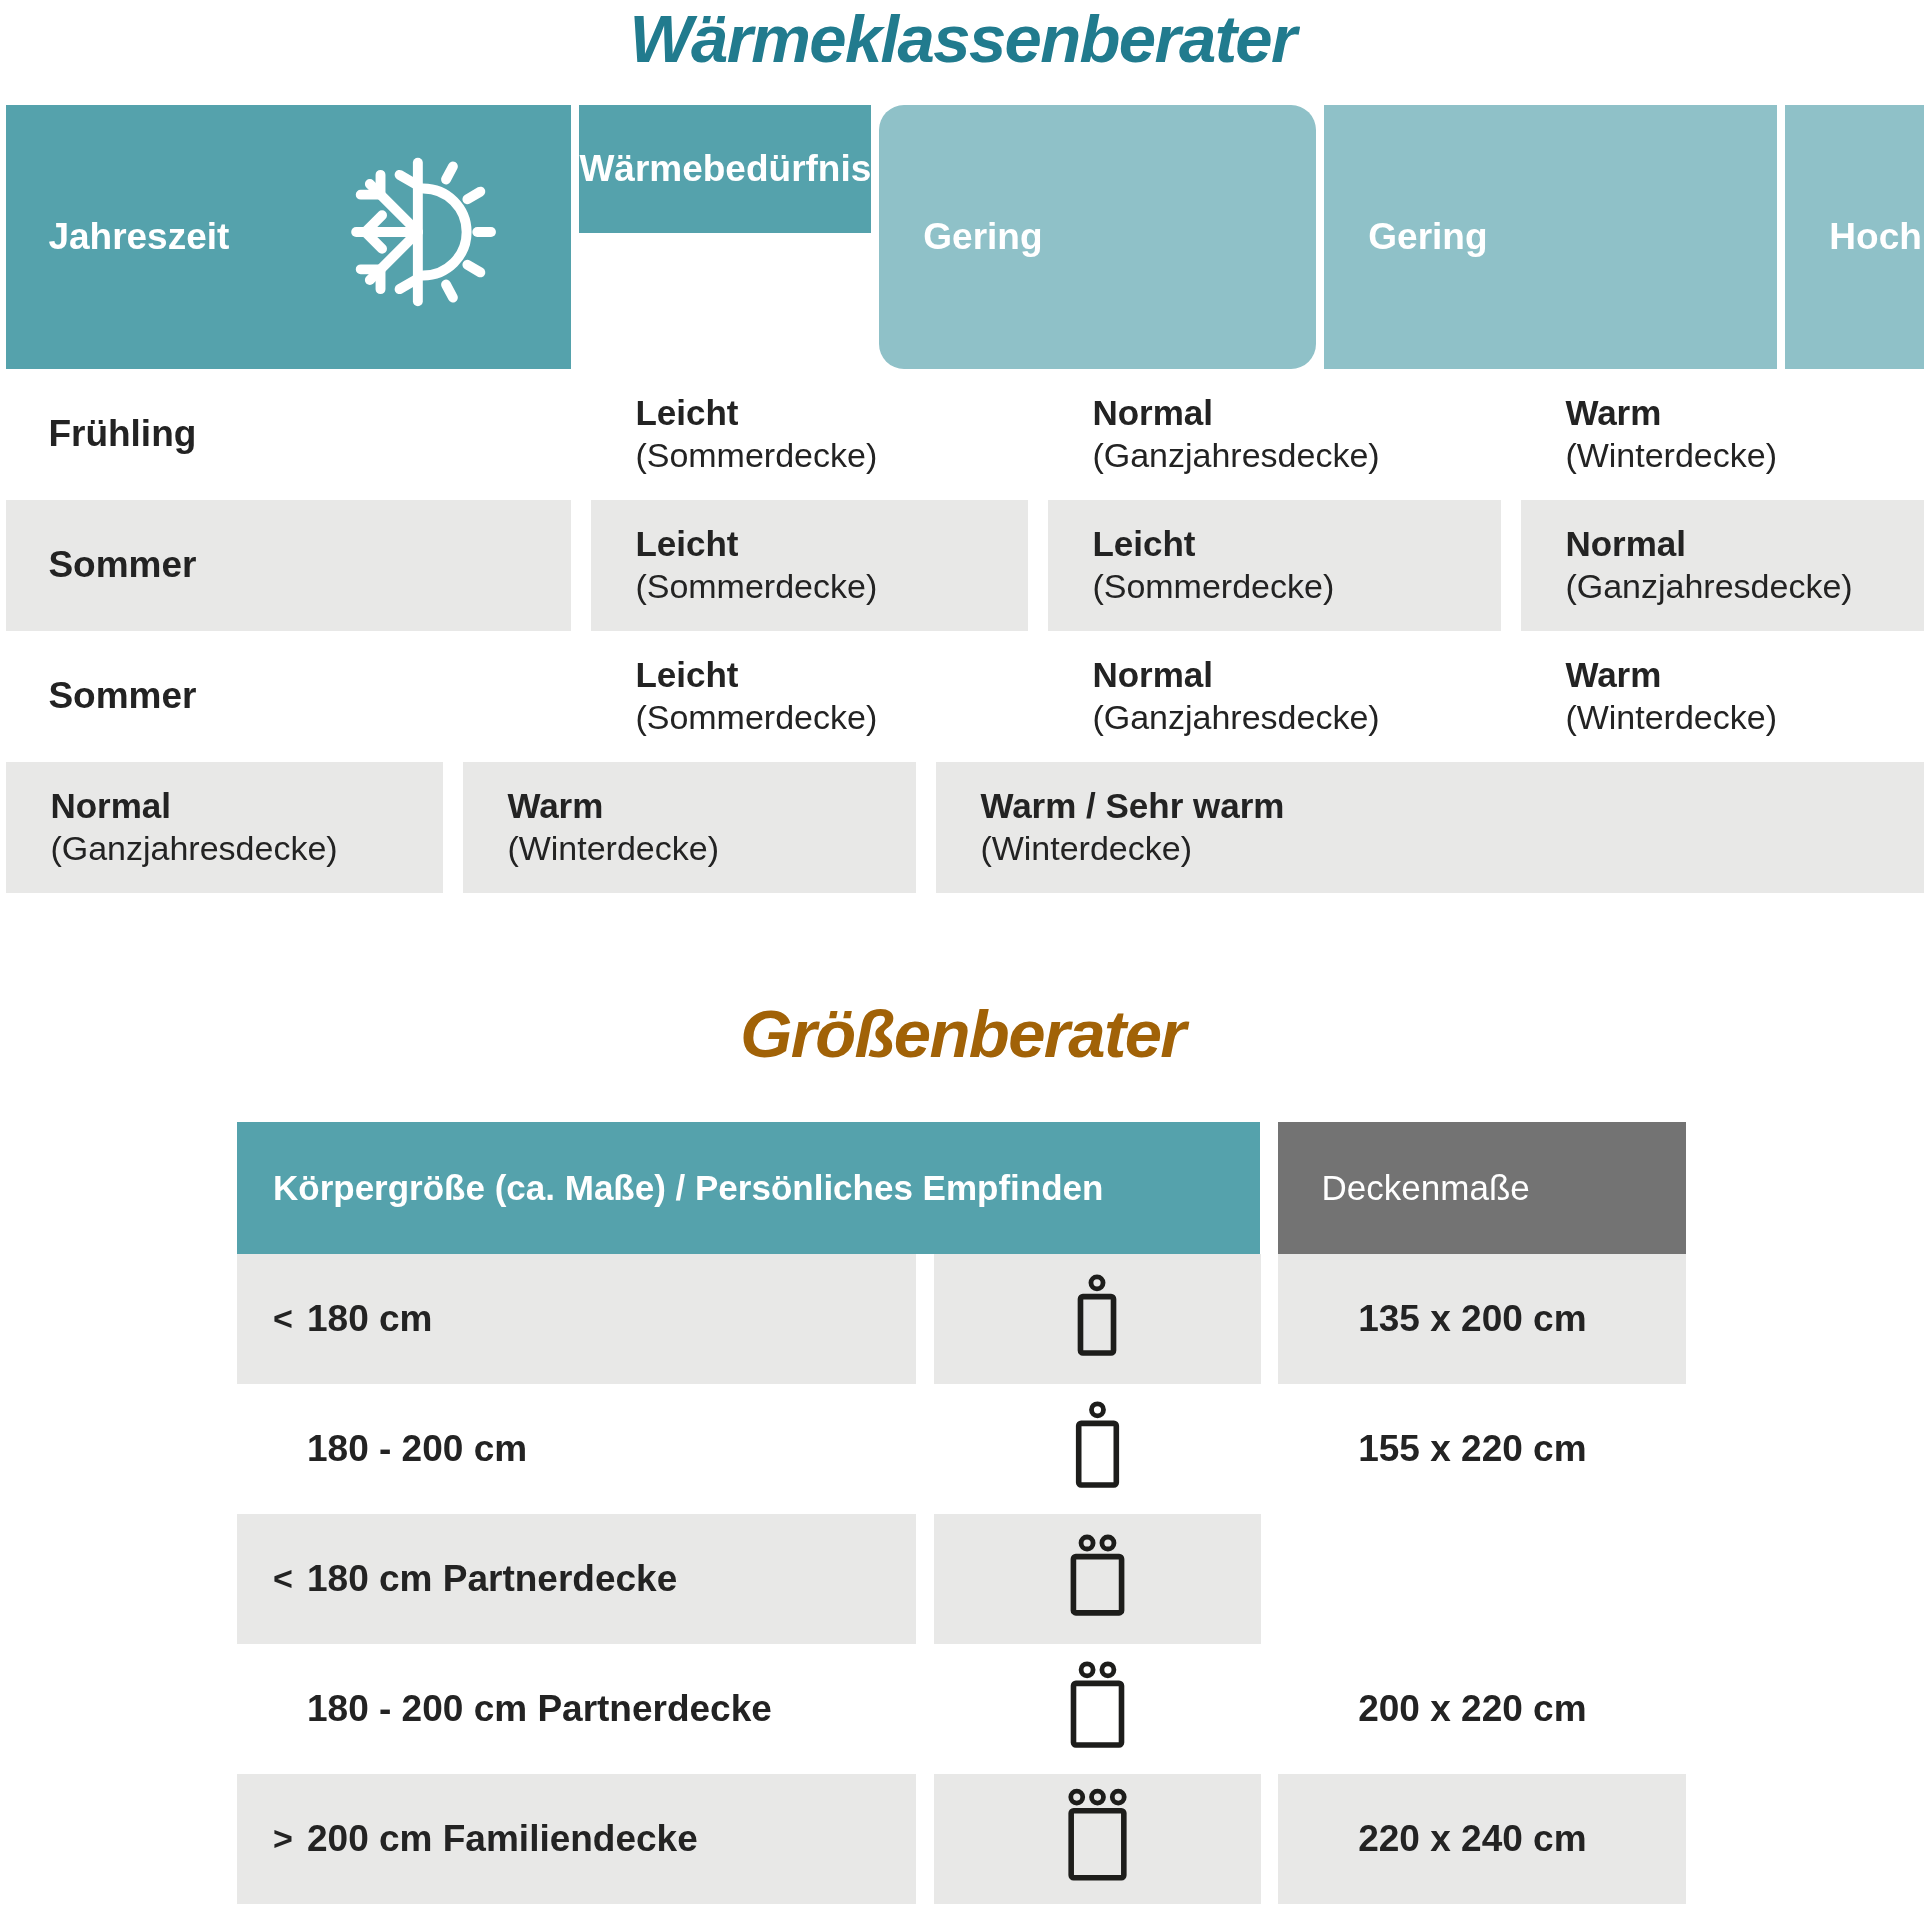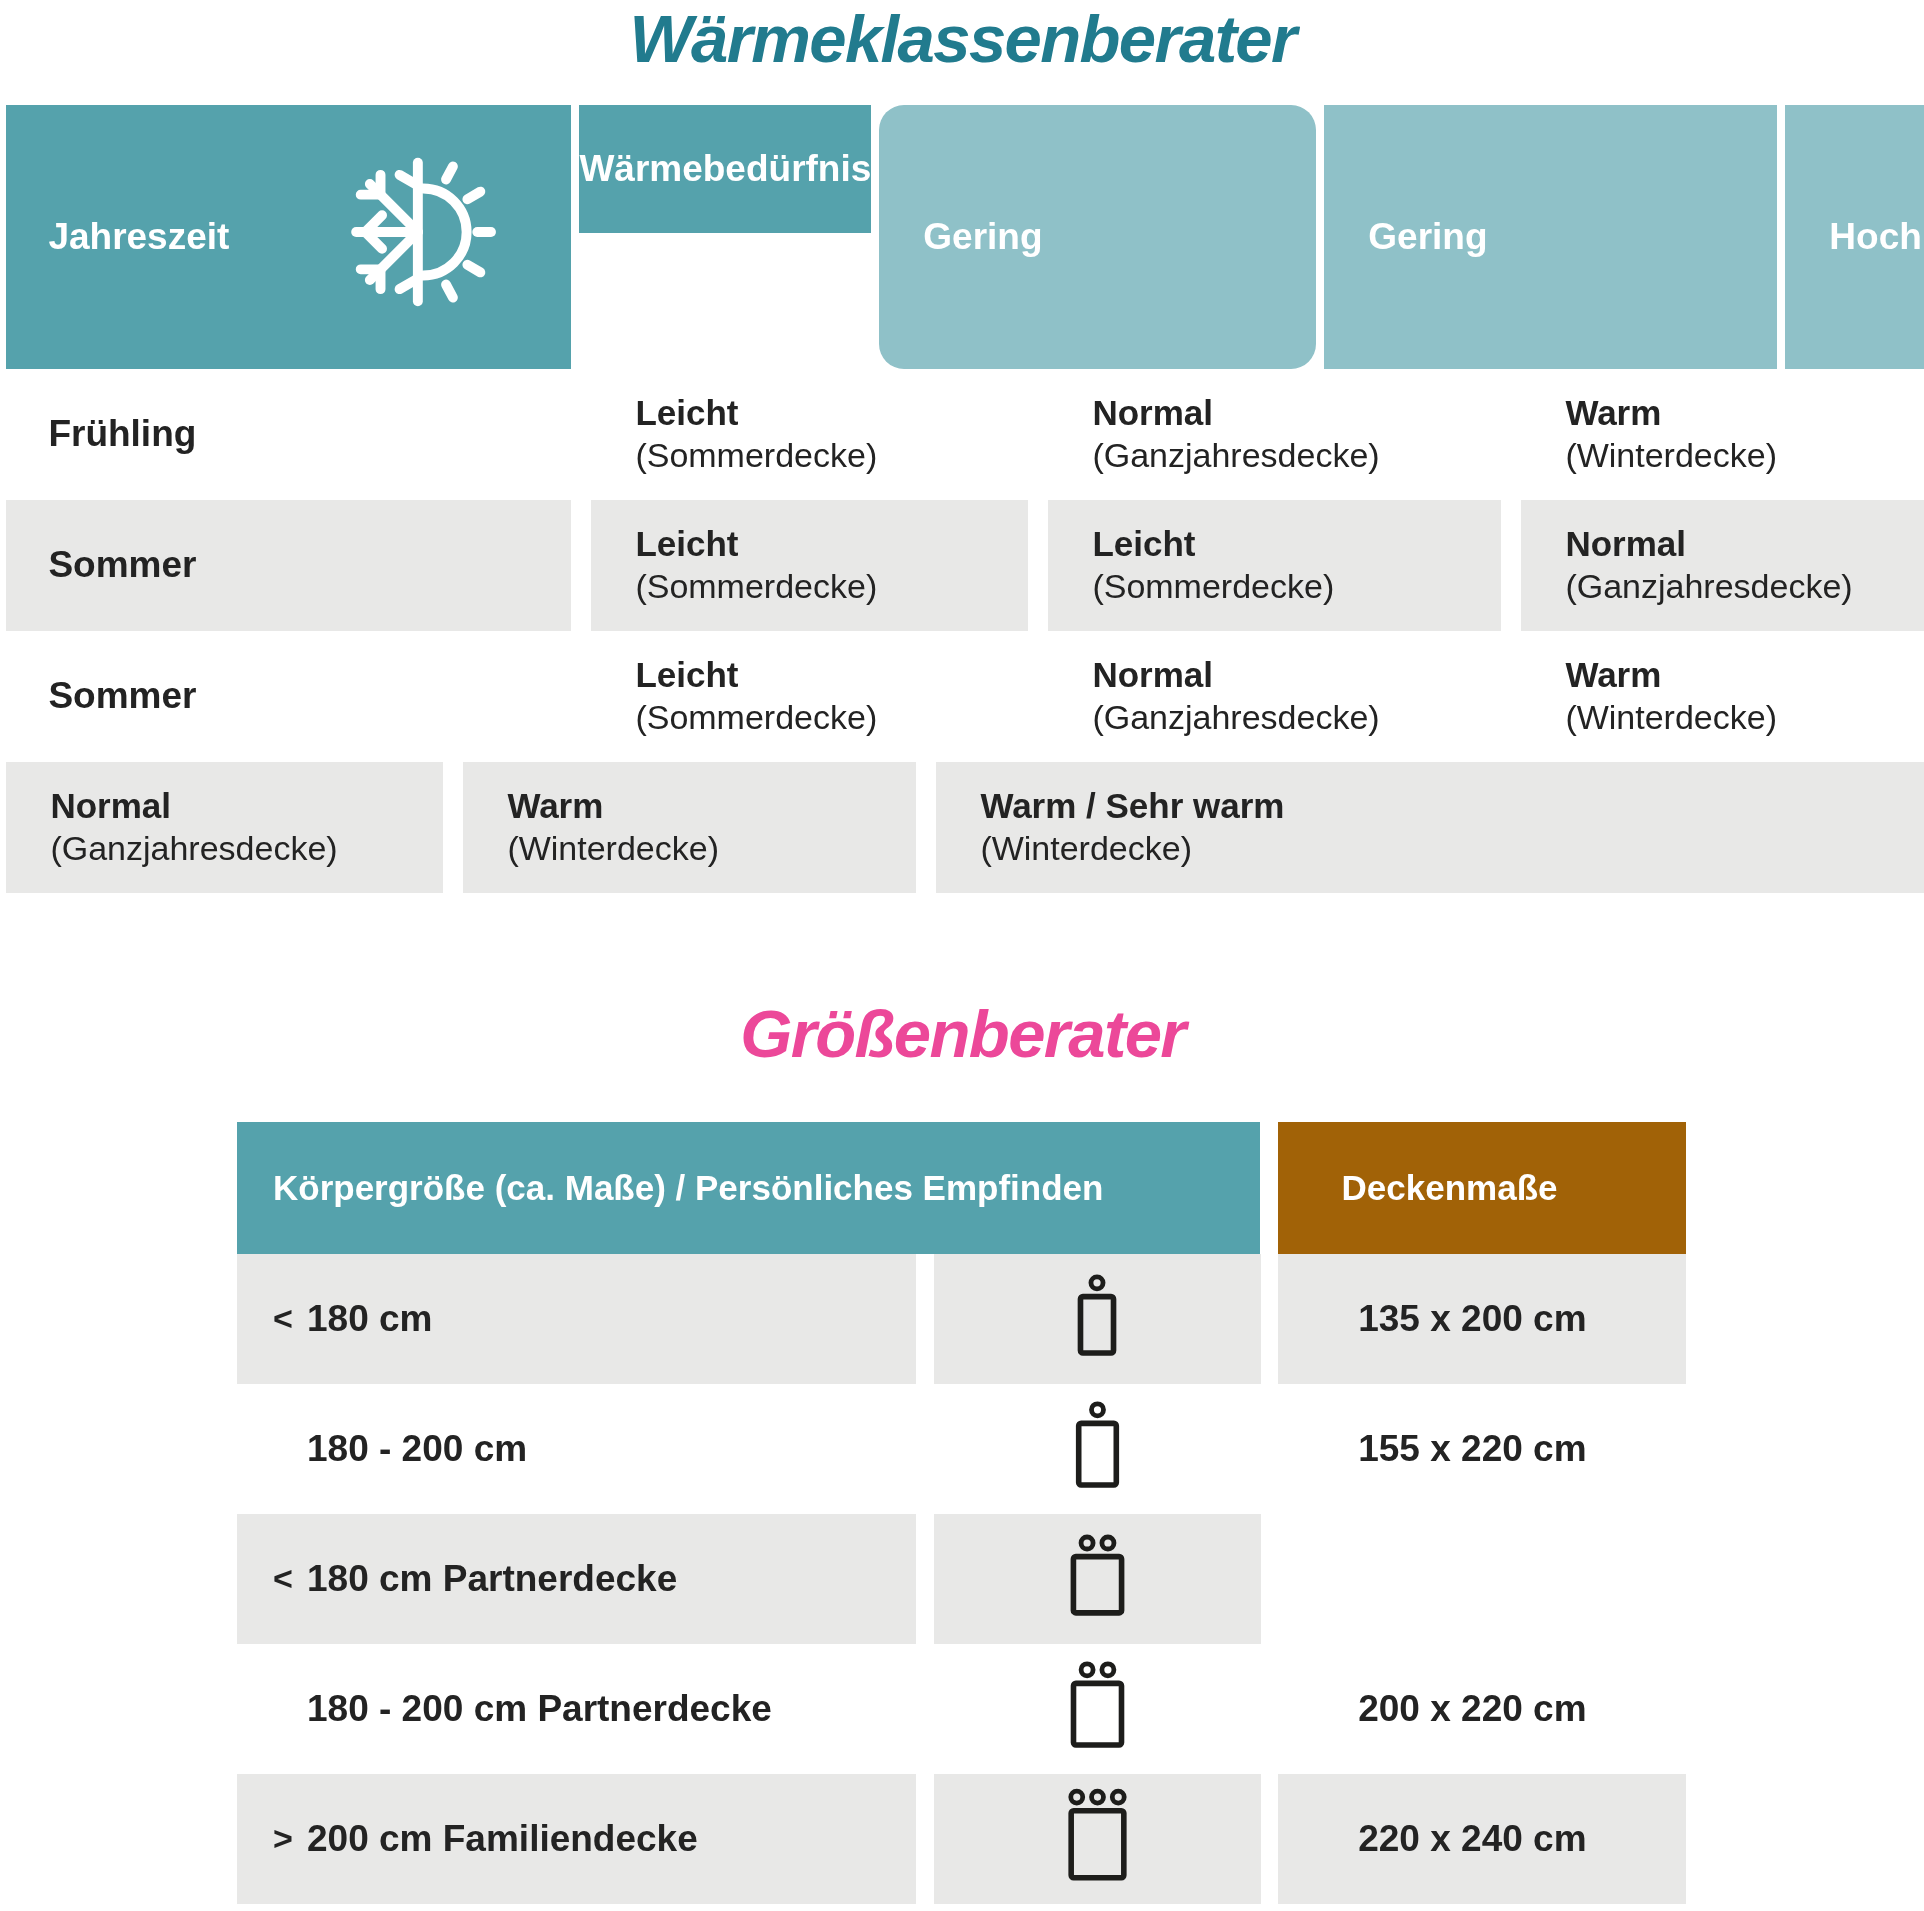--- a/index.html
+++ b/index.html
@@ -6,21 +6,21 @@
   body{width:1925px;height:1911px;font-family:"Liberation Sans",sans-serif;color:#232323;overflow:hidden;}
 
   .main-title{
     margin:0;padding-top:1.6px;height:74px;line-height:74px;
     text-align:center;font-size:67px;font-weight:bold;font-style:italic;
     color:#217b8e;letter-spacing:-1.6px;
   }
   .sub-title{
     margin:104px 0 0 0;height:74px;line-height:74px;
     text-align:center;font-size:67px;font-weight:bold;font-style:italic;
-    color:#ec4899;letter-spacing:-1.6px;
+    color:#a16207;letter-spacing:-1.6px;
   }
 
   
   .t1{margin:29px 0 0 6.4px;width:1919px;}
   .t1-head{display:flex;gap:8px;height:264px;}
   .t1-jahreszeit{
     width:565px;background:#55a2ac;position:relative;box-sizing:border-box;
     display:flex;align-items:center;padding-left:42px;
     color:#fff;font-size:37px;font-weight:bold;
   }
@@ -57,23 +57,23 @@
 
   
   .t2{margin:51px 0 0 237px;width:1449px;}
   .t2-head{display:flex;gap:17.6px;height:132px;}
   .t2-head-main{
     width:1023px;background:#55a2ac;color:#fff;box-sizing:border-box;
     display:flex;align-items:center;padding-left:36px;
     font-size:35px;font-weight:bold;
   }
   .t2-head-size{
-    flex:1;background:#a16207;color:#fff;box-sizing:border-box;
-    display:flex;align-items:center;padding-left:64px;
-    font-size:35px;font-weight:bold;
+    flex:1;background:#737373;color:#fff;box-sizing:border-box;
+    display:flex;align-items:center;padding-left:44px;
+    font-size:35px;font-weight:normal;
   }
   .t2-row{display:flex;gap:17.6px;height:130px;}
   .t2-row.gray > div{background:#e8e8e7;}
   .t2-col1{
     width:679px;box-sizing:border-box;display:flex;align-items:center;
     padding-left:36px;font-size:37px;font-weight:bold;
   }
   .t2-prefix{display:inline-block;width:34px;font-size:34px;font-weight:bold;}
   .t2-col2{width:327px;display:flex;align-items:center;justify-content:center;}
   .t2-col3{

